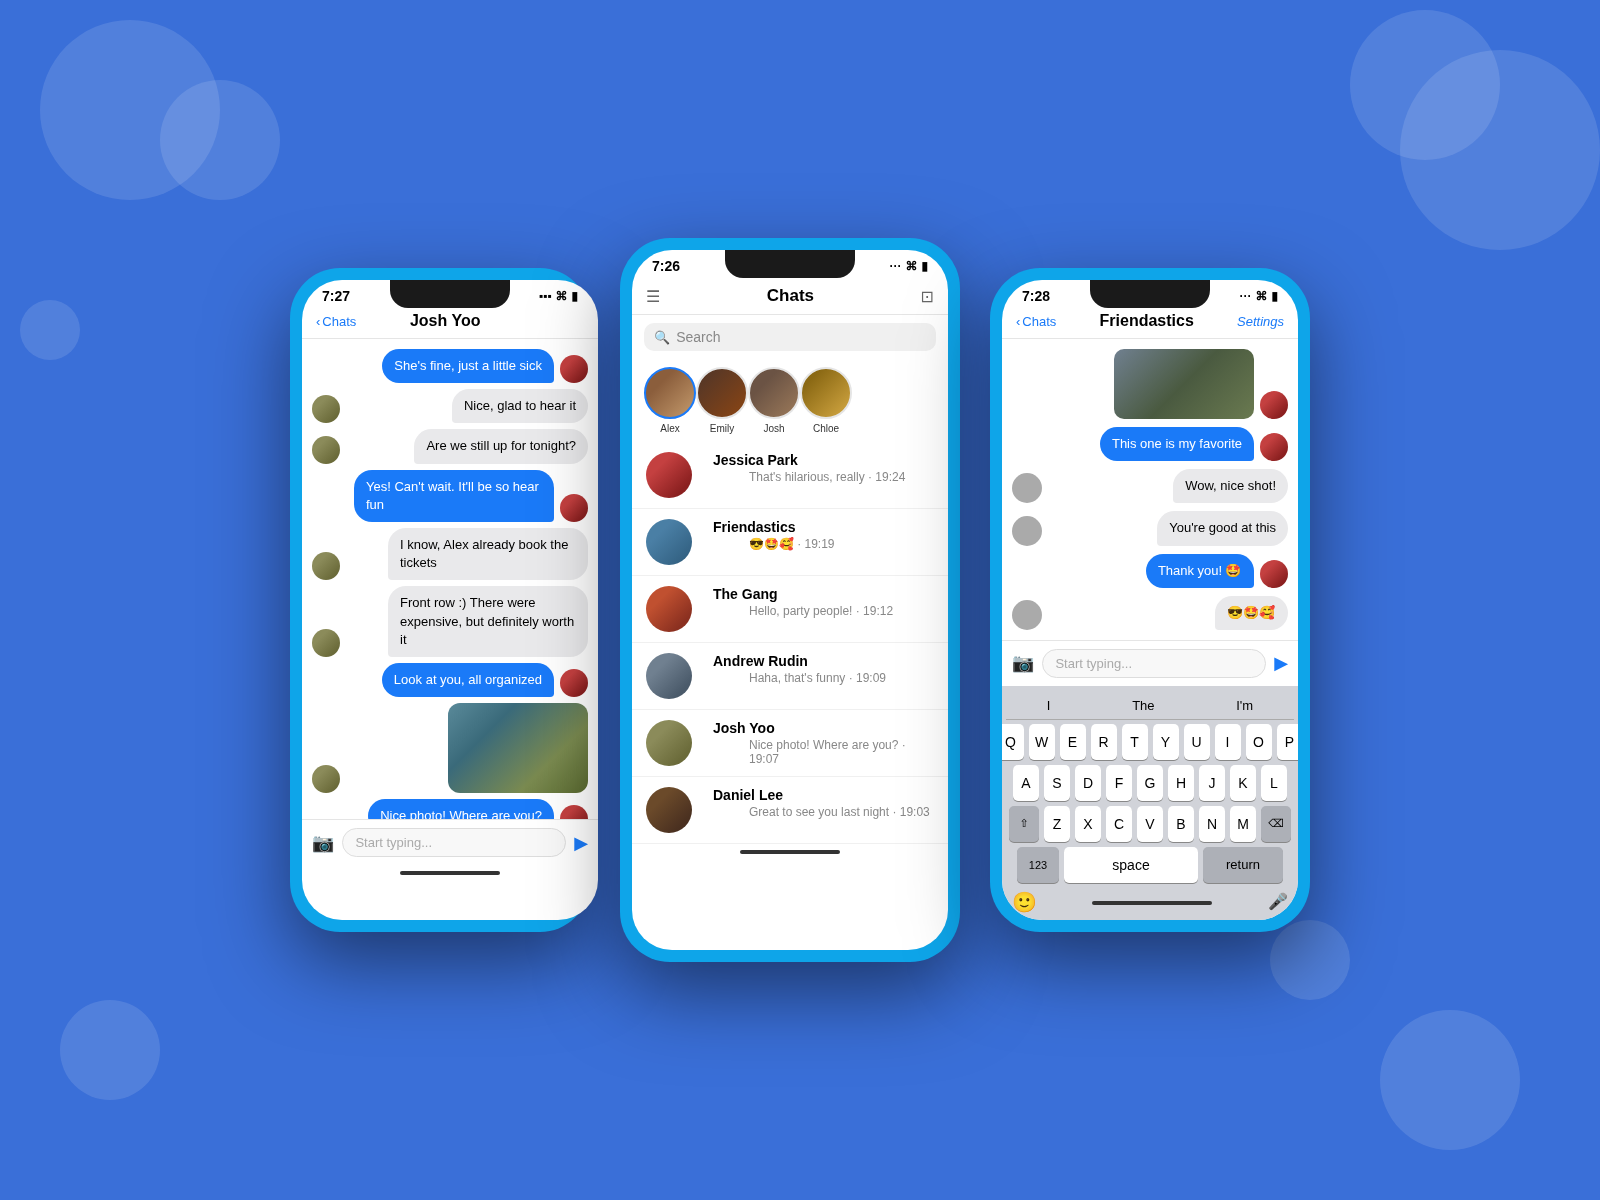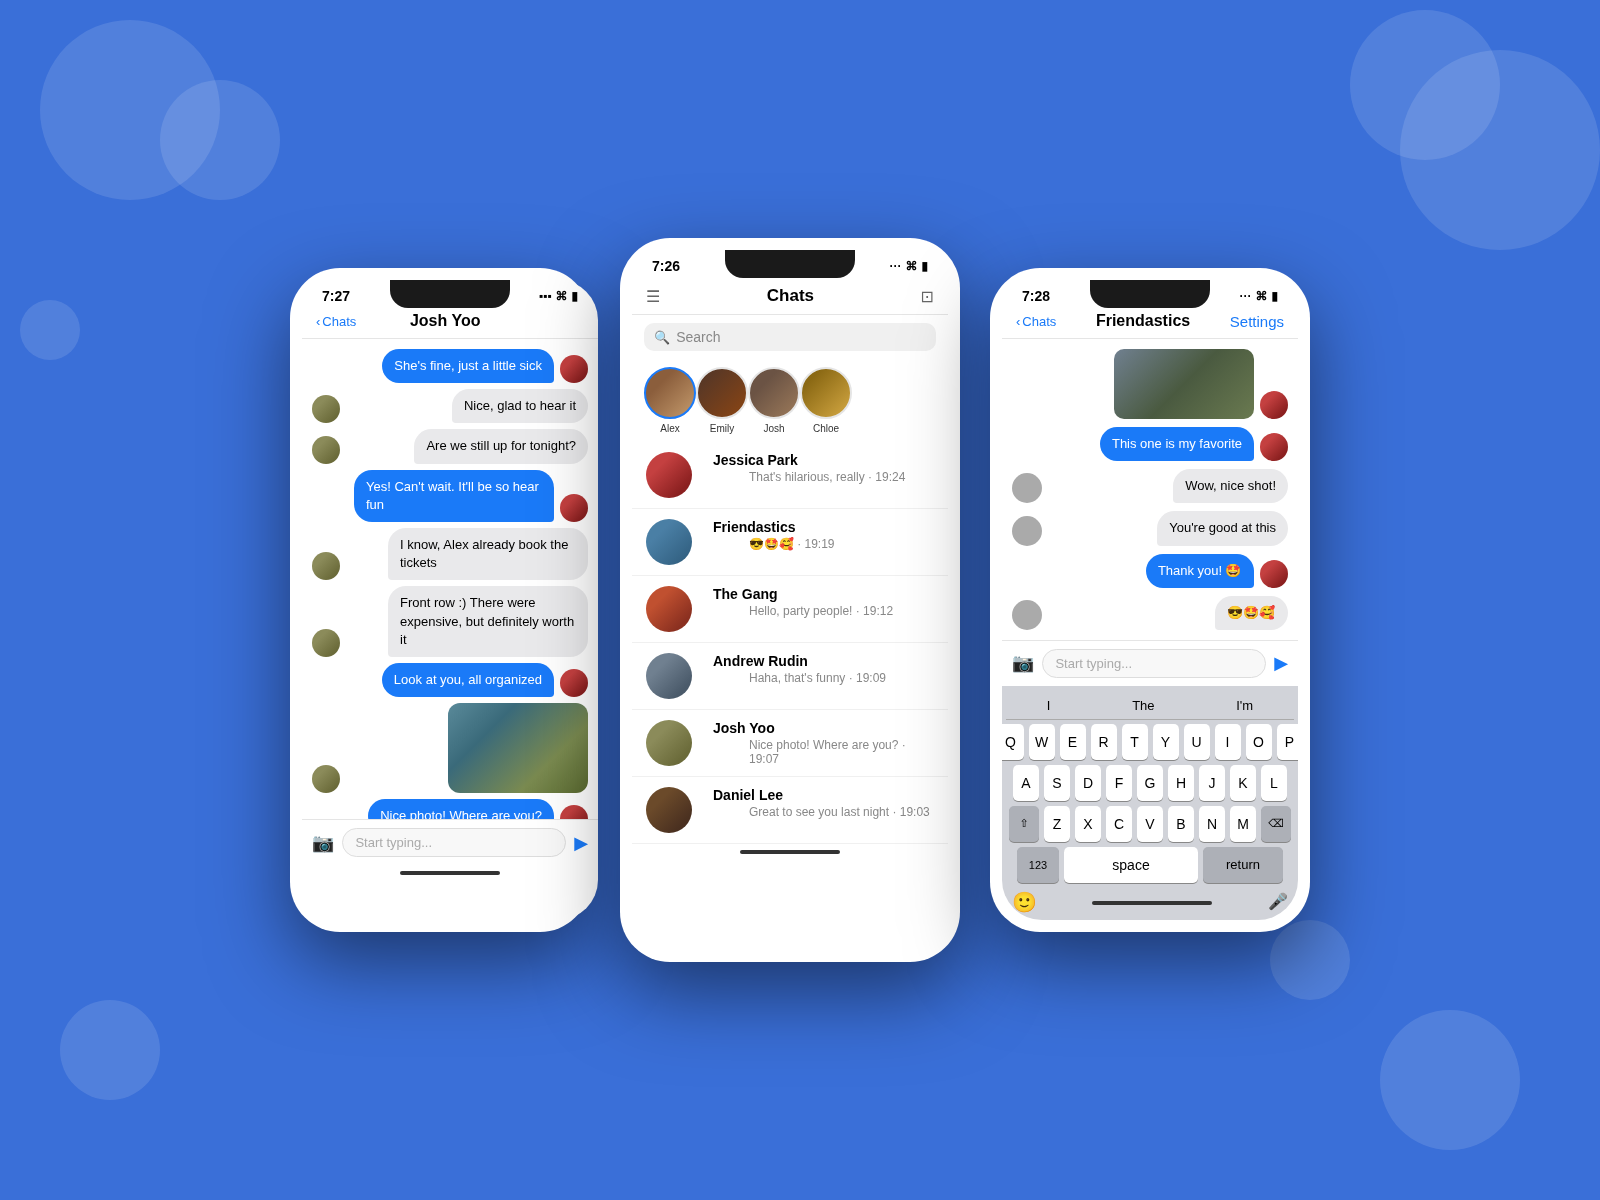--- a/index.html
+++ b/index.html
@@ -26,21 +26,21 @@
       display: flex;
       align-items: center;
       justify-content: center;
       gap: 30px;
       position: relative;
       z-index: 10;
     }
 
     
     .phone {
-      background: #ffffff;
+      background: #0ea5e9;
       border-radius: 50px;
       padding: 12px;
       box-shadow: 0 30px 80px rgba(0,0,0,0.5);
       position: relative;
     }
     .phone-inner {
       background: #fff;
       border-radius: 40px;
       overflow: hidden;
       position: relative;
@@ -98,21 +98,22 @@
     }
     .nav-title {
       flex: 1;
       text-align: center;
       font-size: 16px;
       font-weight: 600;
       color: #000;
     }
     .nav-right {
       color: #1a7af8;
-      font-size: 15px;
+      font-size: 13px;
+      font-style: italic;
     }
 
     
     .chat-content {
       flex: 1;
       overflow: hidden;
       padding: 10px 10px;
       display: flex;
       flex-direction: column;
       gap: 6px;

